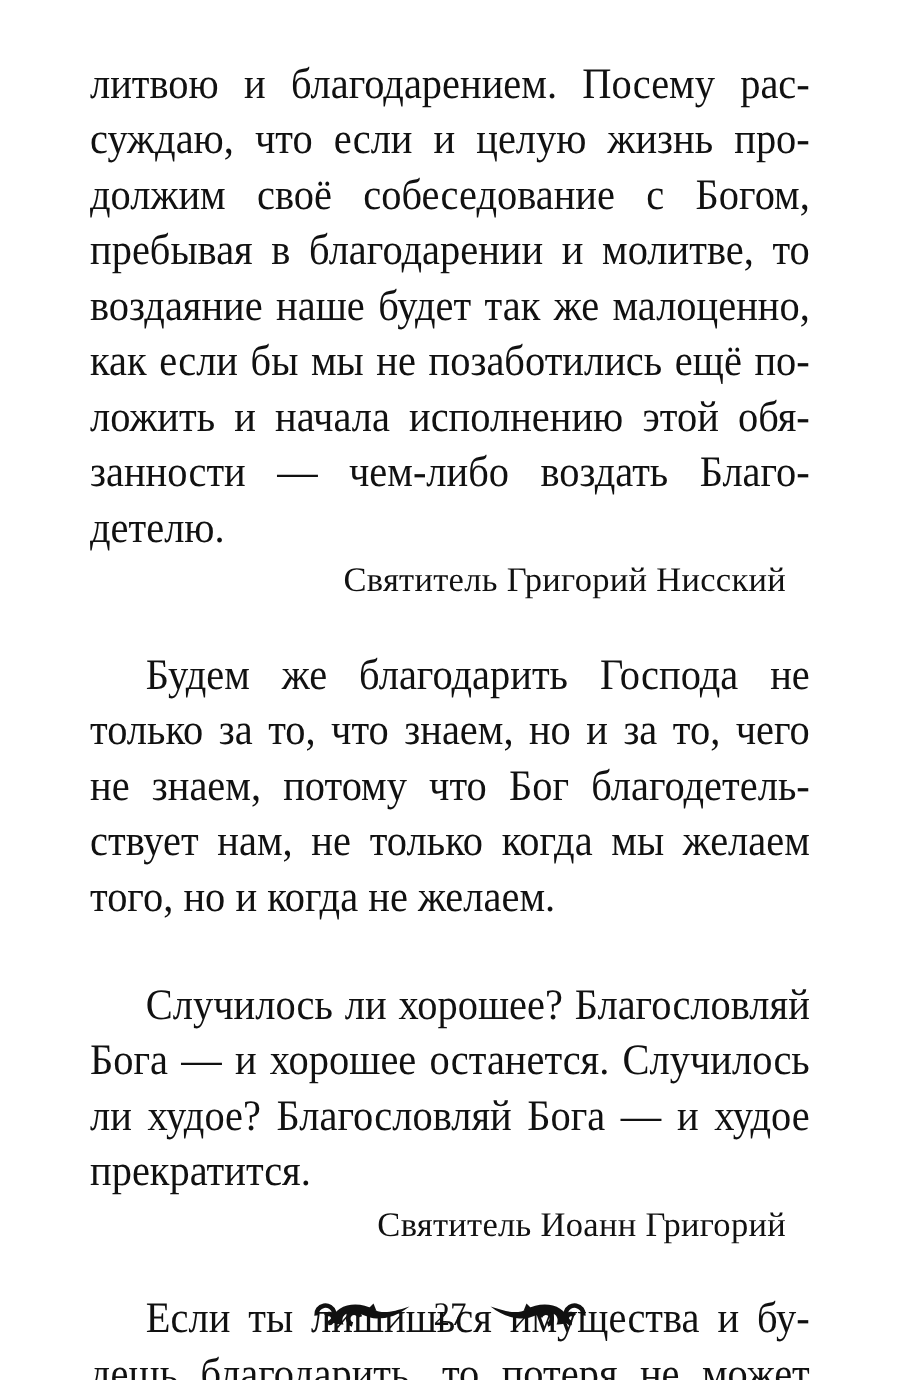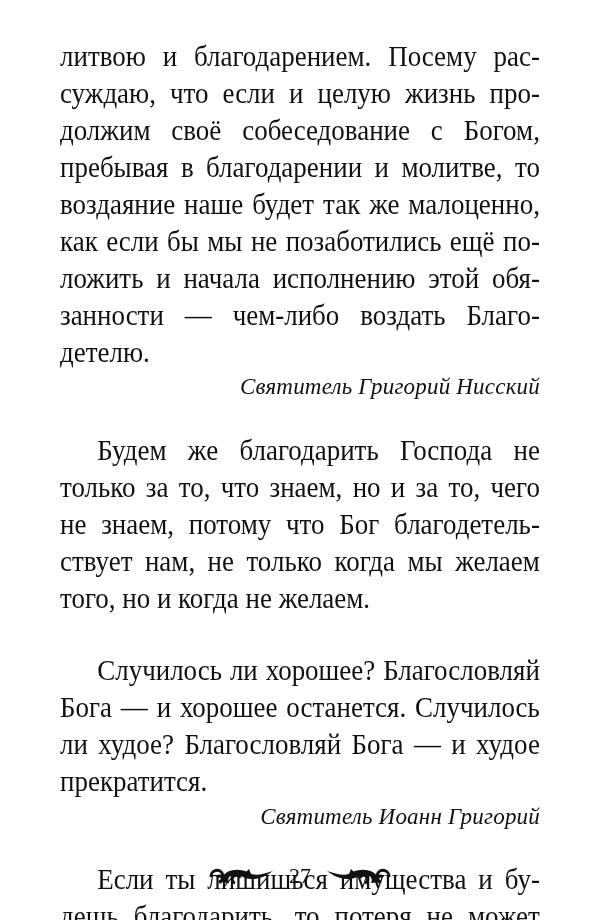--- a/index.html
+++ b/index.html
@@ -37,22 +37,21 @@
     }
     .line.last {
       text-align-last: left;
     }
     .line.indent {
       padding-left: 40px;
       box-sizing: border-box;
     }
     .attribution {
       position: absolute;
-      right: 0;
-      font-style: italic;
+      right: 16px;
       font-size: 23px;
       line-height: 30px;
       white-space: nowrap;
       letter-spacing: 0.2px;
     }
     .footer {
       position: absolute;
       left: 0;
       width: 600px;
       top: 858px;

